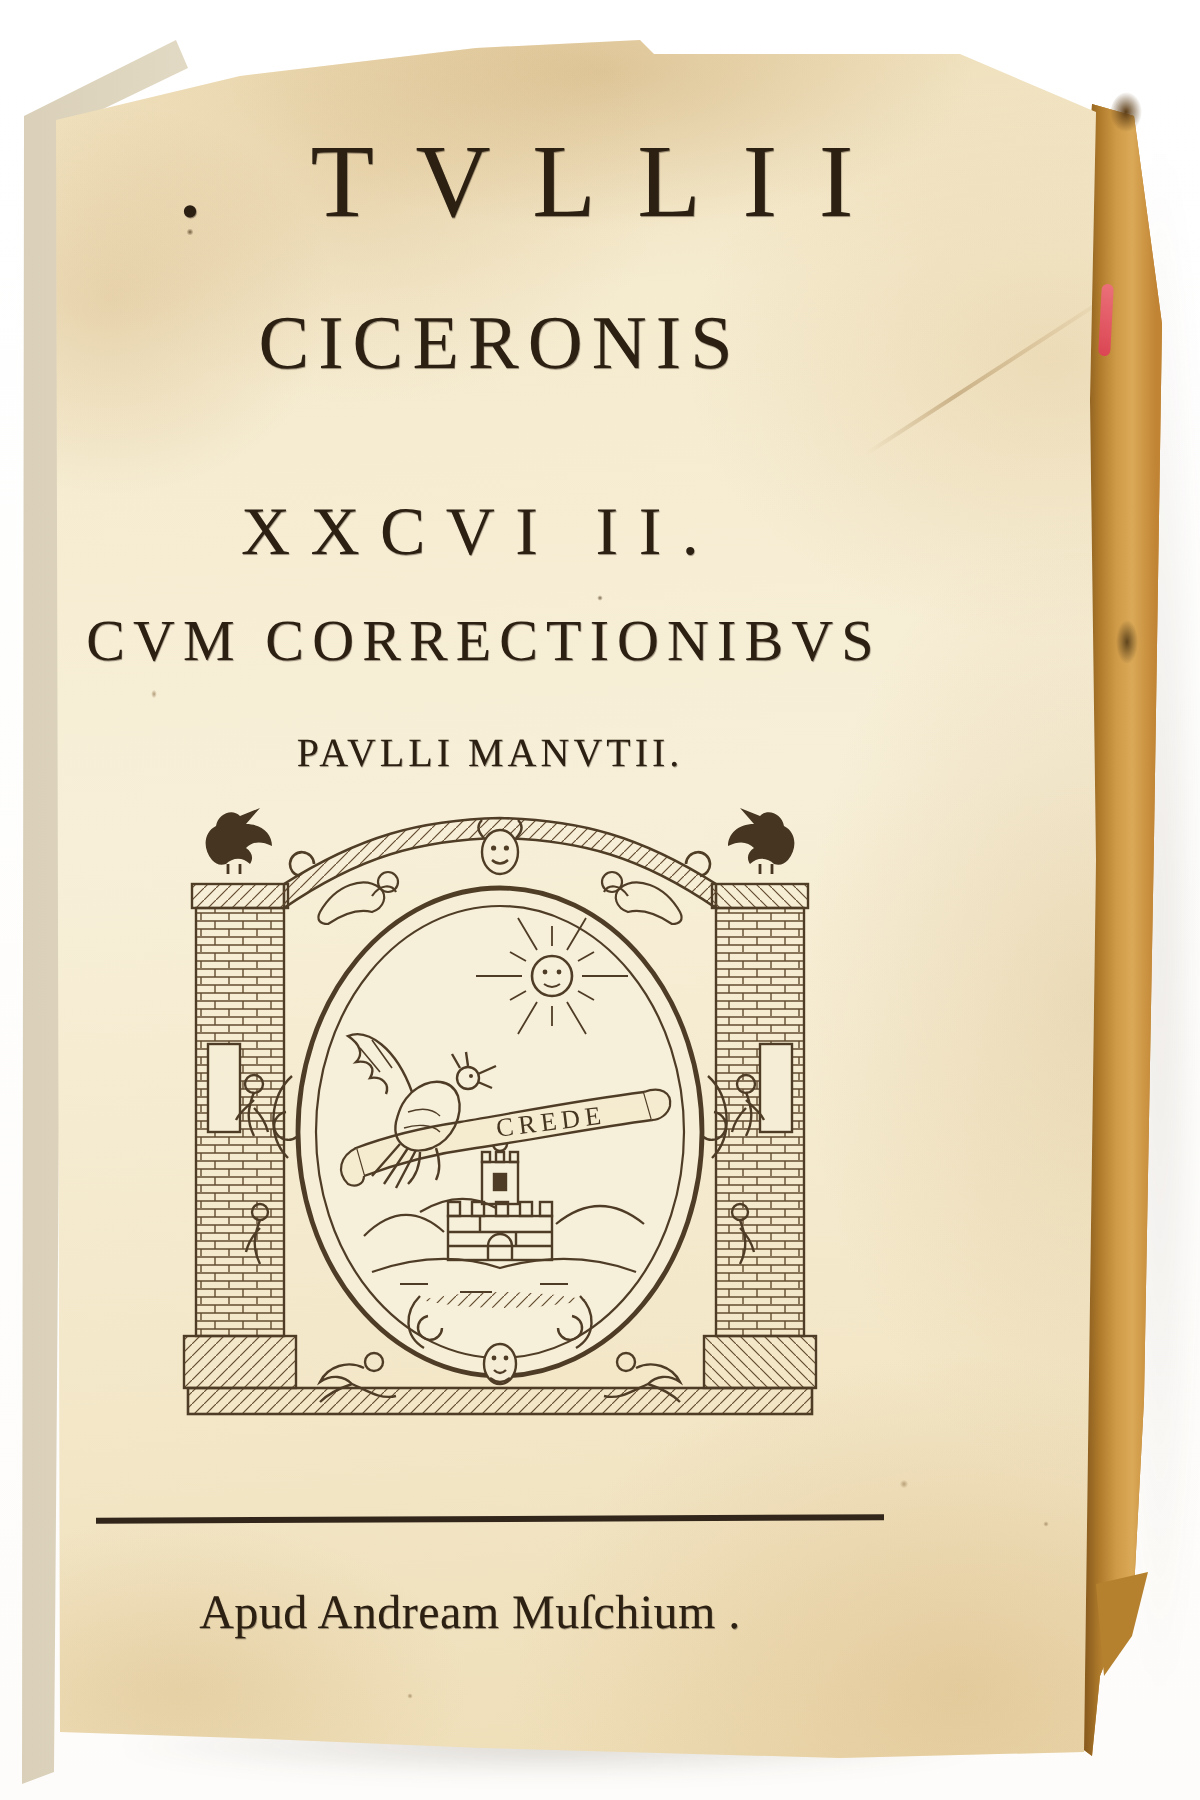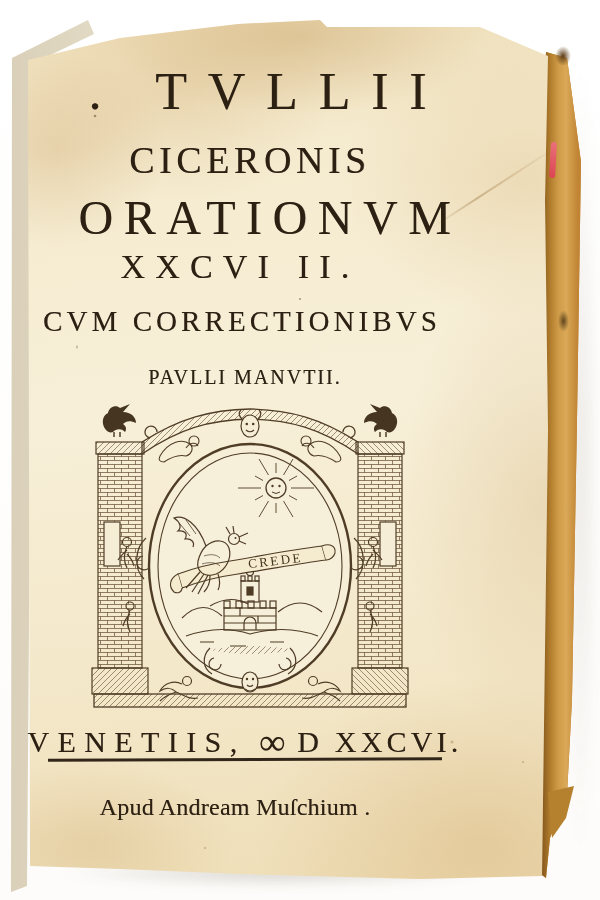--- a/index.html
+++ b/index.html
@@ -80,21 +80,21 @@
       radial-gradient(2px 3px at 77px 347px, rgba(120,85,40,.55), transparent 70%),
       radial-gradient(3px 3px at 452px 742px, rgba(120,85,40,.45), transparent 70%),
       radial-gradient(2px 2px at 205px 848px, rgba(110,80,40,.5), transparent 70%),
       radial-gradient(2px 2px at 523px 762px, rgba(110,80,40,.5), transparent 70%);
   }
 
   
   .print{position:absolute;color:#2c2013;text-shadow:.3px .3px .4px rgba(44,32,19,.45);
     line-height:1;text-align:center;white-space:nowrap;}
   .l1{left:30px;top:66px;width:476px;font-size:52px;letter-spacing:.40em;}
-  .l2{left:30px;top:141px;width:440px;font-size:38px;letter-spacing:.12em;}
+  .l2{left:30px;top:153px;width:440px;font-size:38px;letter-spacing:.12em;}
   .l3{left:20px;top:194px;width:500px;font-size:48px;letter-spacing:.22em;}
   .l4{left:20px;top:250px;width:440px;font-size:34px;letter-spacing:.30em;}
   .l5{left:10px;top:307px;width:464px;font-size:29px;letter-spacing:.14em;}
   .l6{left:20px;top:367px;width:450px;font-size:20px;letter-spacing:.10em;}
 
   .imprint-line{left:10px;top:724px;width:470px;font-size:30px;}
   .imprint-line .place{letter-spacing:.28em;}
   .imprint-line .mark{font-size:36px;font-weight:bold;letter-spacing:0;margin:0 12px 0 14px;vertical-align:-2px;}
   .imprint-line .date{letter-spacing:.14em;}
   .imprint-rule{position:absolute;left:48px;top:758px;width:394px;height:2.5px;background:#32261a;transform:rotate(-.25deg);}
@@ -120,21 +120,20 @@
 
   <div class="cover-strip"></div>
 
   <div class="page">
     <div class="crease"></div>
     <div class="foxing"></div>
   </div>
 
   <div class="print l1">. TVLLII</div>
   <div class="print l2">CICERONIS</div>
-  <div class="print l3">ORATIONVM</div>
   <div class="print l4">XXCVI II.</div>
   <div class="print l5">CVM CORRECTIONIBVS</div>
   <div class="print l6">PAVLLI MANVTII.</div>
 
   <div class="device">
     <svg viewBox="0 0 320 316" xmlns="http://www.w3.org/2000/svg">
       <defs>
         <pattern id="brick" width="14" height="8" patternUnits="userSpaceOnUse">
           <path d="M0 .5h14M0 4.5h14M3.5 .5v4M10.5 4.5v4" stroke="#5a4226" stroke-width=".7" fill="none"></path>
         </pattern>
@@ -253,19 +252,16 @@
       </g>
       <use href="#satyr"></use>
       <use href="#satyr" transform="translate(320,0) scale(-1,1)"></use>
       <g stroke="#45321c" fill="none" stroke-width="1.2">
         <path d="M120 252 C112 260 112 272 122 278 M124 262 a6 6 0 1 0 7 6"></path>
         <path d="M200 252 C208 260 208 272 198 278 M196 262 a6 6 0 1 1 -7 6"></path>
       </g>
     </svg>
   </div>
 
-  <div class="print imprint-line">
-    <span class="place">VENETIIS,</span><span class="mark">∞</span><span class="date">D XXCVI.</span>
-  </div>
   <div class="imprint-rule"></div>
   <div class="print publisher">Apud Andream Muſchium .</div>
 
 </div>
 
 </body></html>

